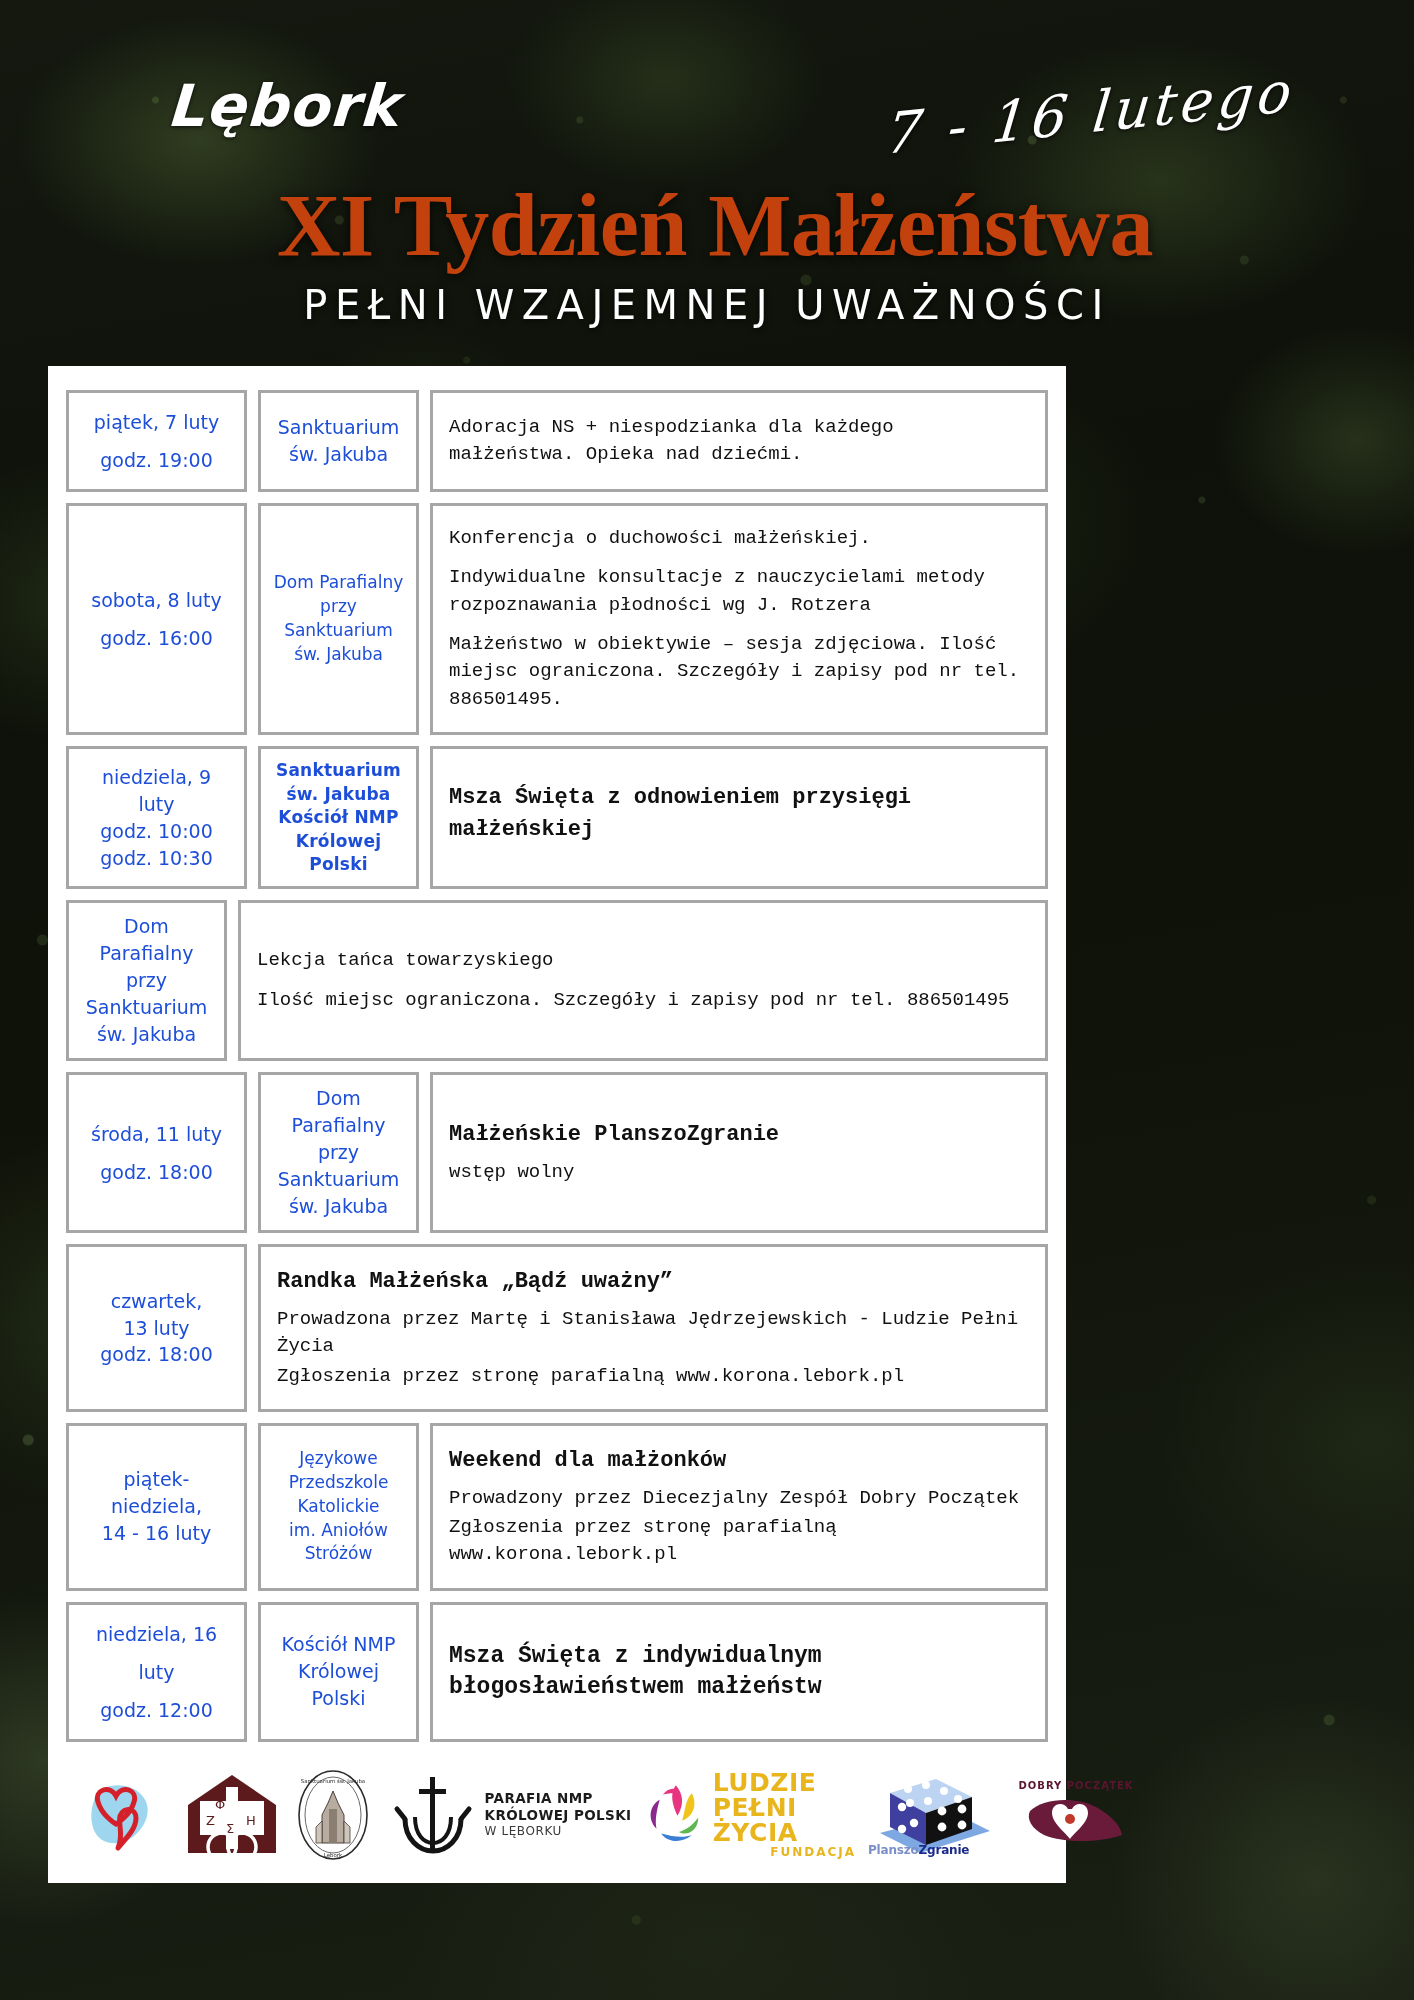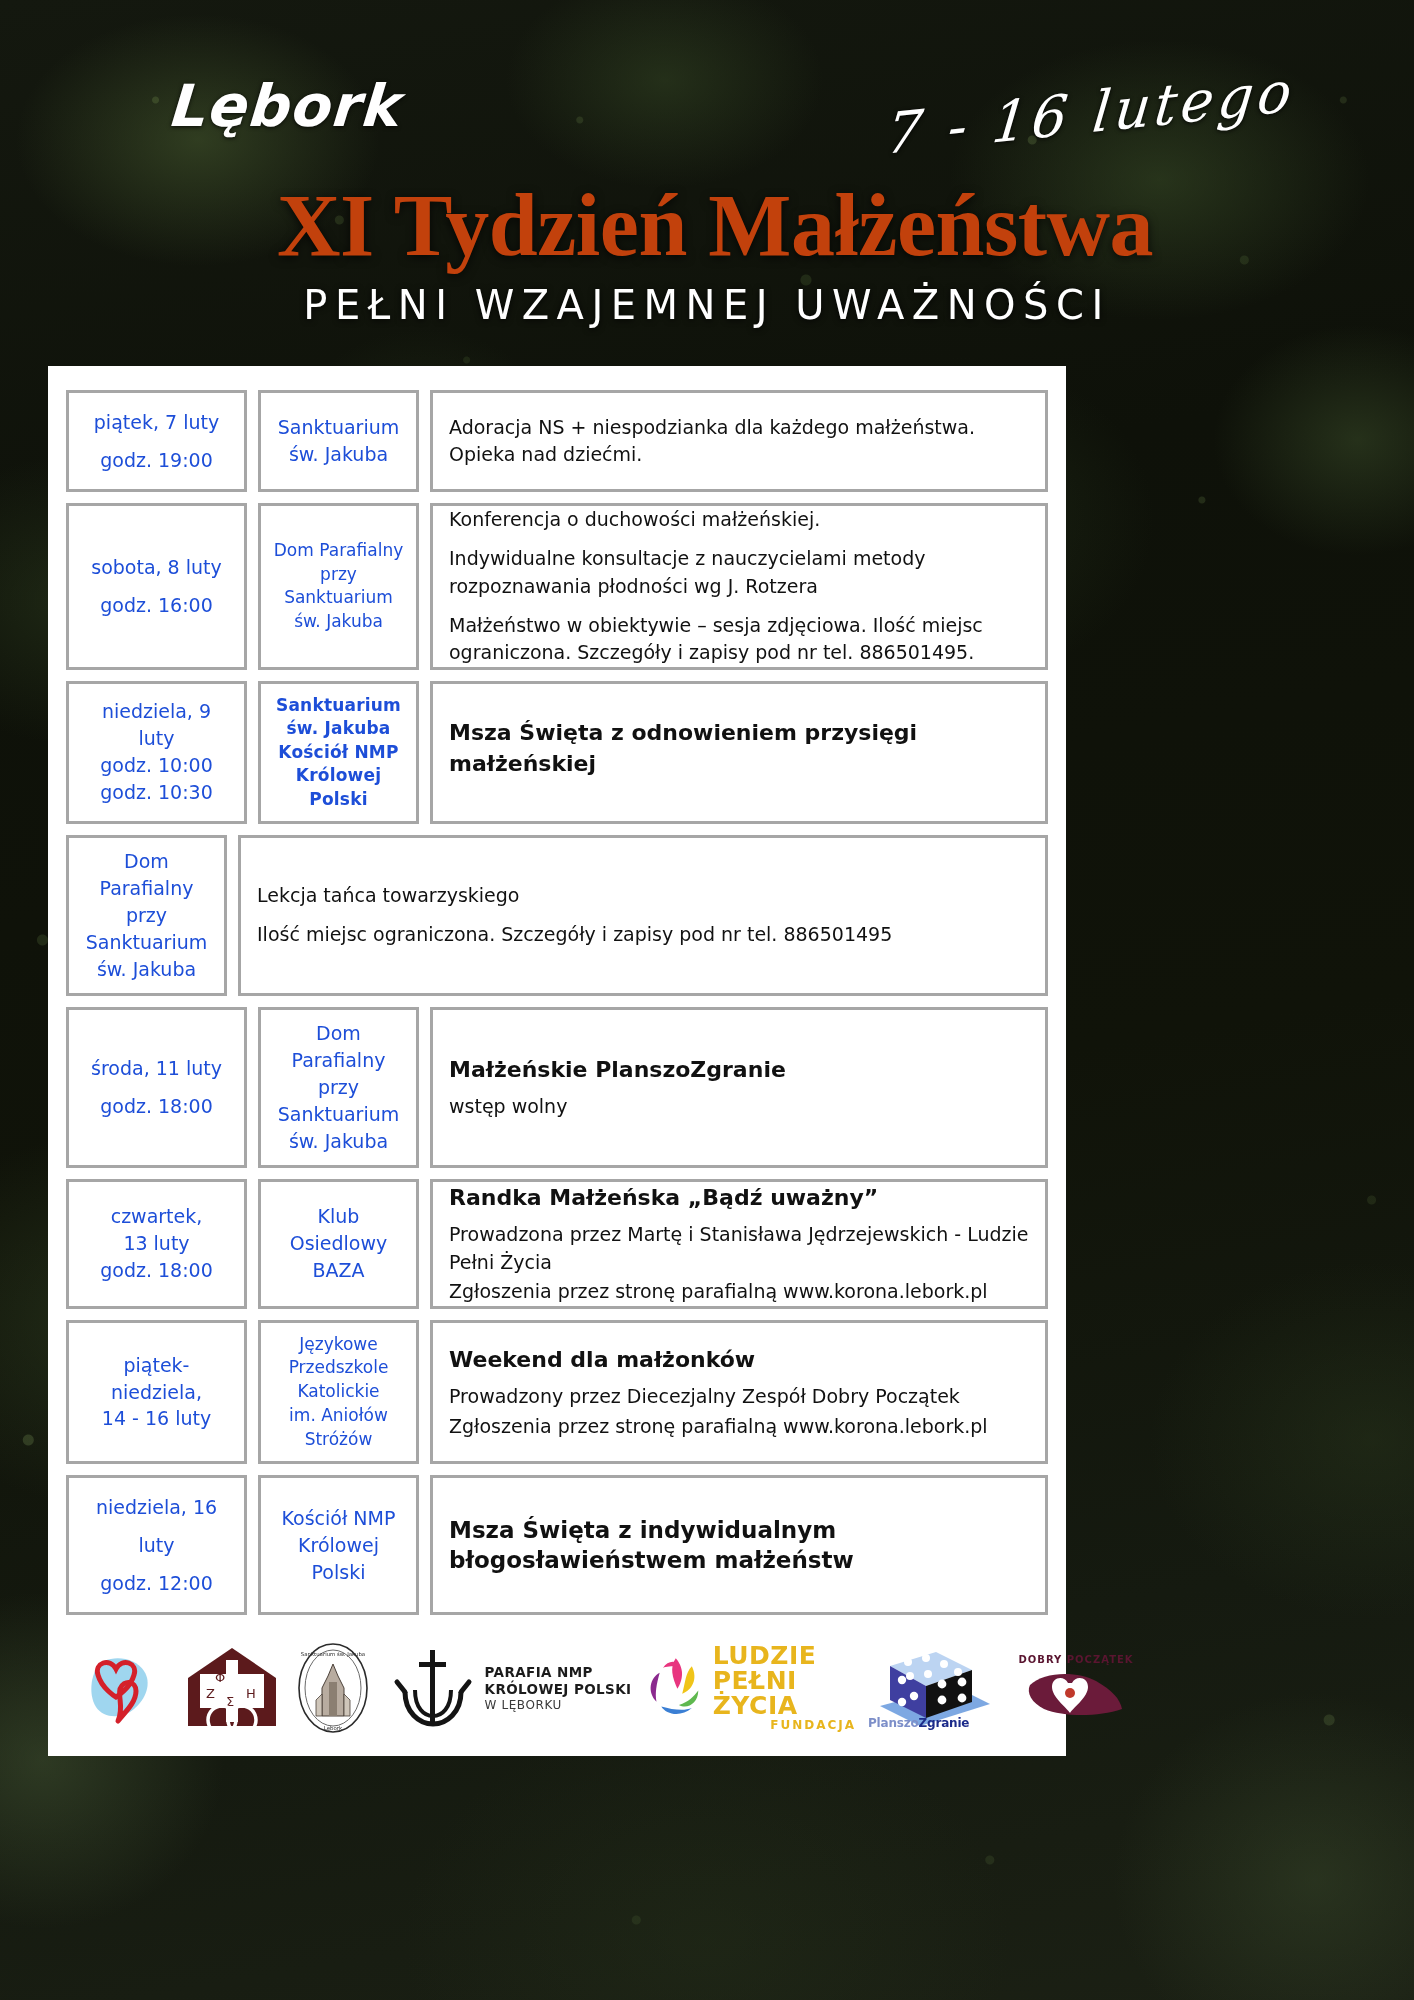--- a/index.html
+++ b/index.html
@@ -147,21 +147,21 @@
     background: #ffffff;
     display: flex;
     flex-direction: column;
     justify-content: center;
     padding: 10px 12px;
     font-family: "DejaVu Sans", sans-serif;
   }
 
   .c-date  { width: 181px; flex: none; text-align: center; }
   .c-place { width: 161px; flex: none; text-align: center; }
-  .c-desc  { flex: 1 1 auto; text-align: left; padding: 0 16px; }
+  .c-desc  { flex: 1 1 auto; text-align: left; padding: 19px 16px; font-family: Liberation Mono, monospace; }
 
   .c-date .line,
   .c-place .line {
     font-size: 19px;
     line-height: 1.42;
     color: #1d4ed8;
   }
 
   .c-date.sp .line { line-height: 2.0; }
 
@@ -349,24 +349,20 @@
         <div class="cell c-desc">
           <div class="p head">Małżeńskie PlanszoZgranie</div>
           <div class="p ">wstęp wolny</div>
         </div>
       </div>
       <div class="row">
         <div class="cell c-date">
           <div class="line">czwartek,</div>
           <div class="line">13 luty</div>
           <div class="line">godz. 18:00</div>
-        </div>
-        <div class="cell c-place">
-          <div class="line">Klub Osiedlowy</div>
-          <div class="line">BAZA</div>
         </div>
         <div class="cell c-desc">
           <div class="p head">Randka Małżeńska  „Bądź uważny”</div>
           <div class="p tight">Prowadzona przez Martę i Stanisława Jędrzejewskich - Ludzie Pełni Życia</div>
           <div class="p ">Zgłoszenia przez stronę parafialną www.korona.lebork.pl</div>
         </div>
       </div>
       <div class="row">
         <div class="cell c-date">
           <div class="line">piątek-</div>

